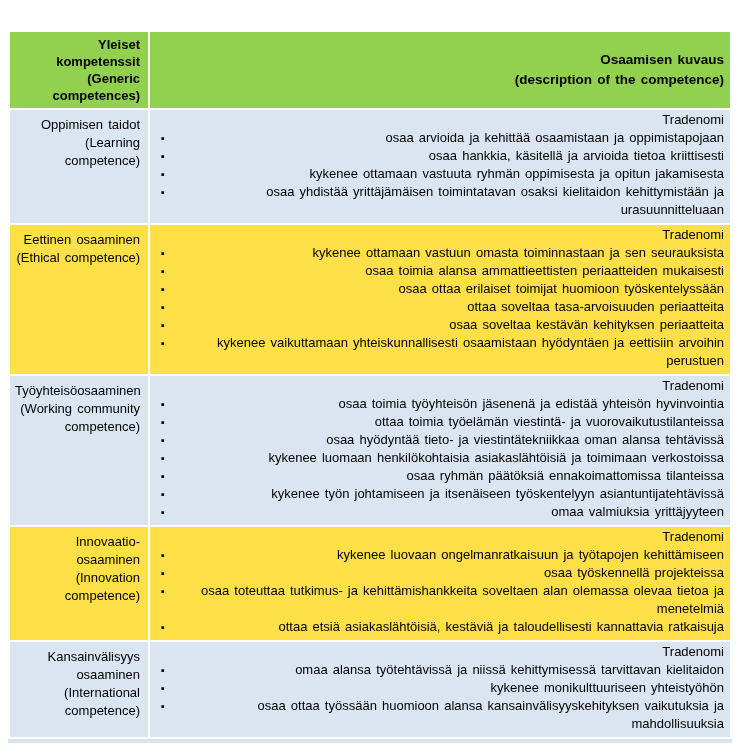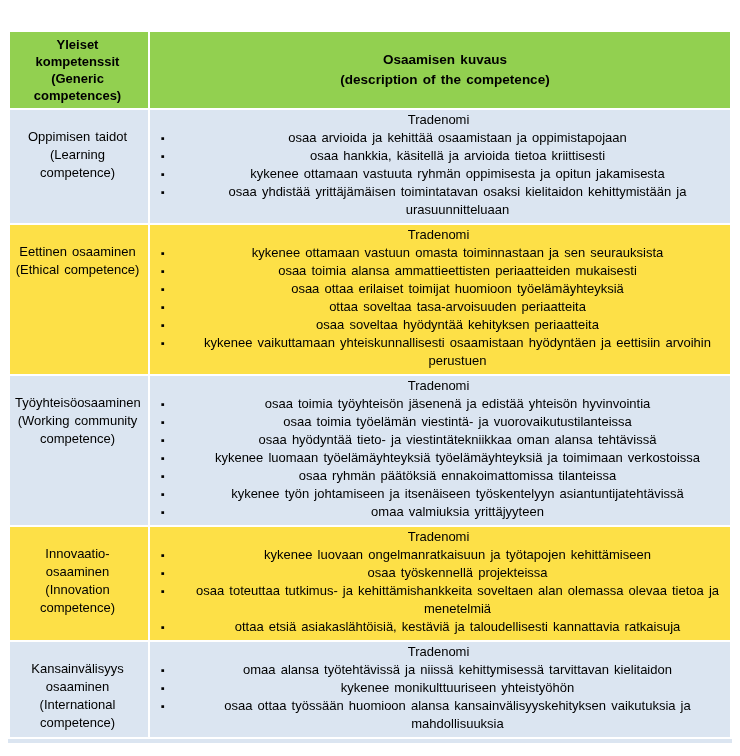--- a/index.html
+++ b/index.html
@@ -29,21 +29,21 @@
   table.comp-table {
     border-collapse: collapse;
     table-layout: fixed;
     width: 100%;
   }
   .comp-table col.c1 { width: 140px; }
   .comp-table th,
   .comp-table td {
     border: 2px solid #ffffff;
     vertical-align: top;
-    text-align: center;
+    text-align: right;
     word-spacing: 1.5px;
   }
   
   .hdr th {
     background: #92d050;
     font-weight: bold;
   }
   th.hdr-competence {
     font-size: 13px;
     line-height: 17px;
@@ -54,21 +54,21 @@
     font-size: 13.5px;
     line-height: 20px;
     padding: 2px 6px 2px 16px;
   }
   
   tr.row-light td { background: #dbe5f1; }
   tr.row-dark  td { background: #fde047; }
   td.name-cell {
     font-size: 13px;
     line-height: 18px;
-    padding: 18px 8px 3px 5px;
+    padding: 6px 8px 3px 5px;
   }
   td.desc-cell {
     font-size: 13px;
     line-height: 18px;
     padding: 1px 6px 4px 2px;
   }
   .degree {
     margin-left: 1px;
   }
   ul.bullets {
@@ -136,39 +136,39 @@
 
         <tr class="row-dark">
           <td class="name-cell">
             <span>Eettinen osaaminen (Ethical competence)</span>
           </td>
           <td class="desc-cell">
             <div class="degree">Tradenomi</div>
             <ul class="bullets">
               <li><span class="bullet"></span><span>kykenee ottamaan vastuun omasta toiminnastaan ja sen seurauksista</span></li>
               <li><span class="bullet"></span><span>osaa toimia alansa ammattieettisten periaatteiden mukaisesti</span></li>
-              <li><span class="bullet"></span><span>osaa ottaa erilaiset toimijat huomioon työelämäyhteyksiä</span></li>
+              <li><span class="bullet"></span><span>osaa ottaa erilaiset toimijat huomioon työskentelyssään</span></li>
               <li><span class="bullet"></span><span>ottaa soveltaa tasa-arvoisuuden periaatteita</span></li>
-              <li><span class="bullet"></span><span>osaa soveltaa hyödyntää kehityksen periaatteita</span></li>
+              <li><span class="bullet"></span><span>osaa soveltaa kestävän kehityksen periaatteita</span></li>
               <li><span class="bullet"></span><span>kykenee vaikuttamaan yhteiskunnallisesti osaamistaan hyödyntäen ja eettisiin arvoihin perustuen</span></li>
             </ul>
           </td>
         </tr>
 
         <tr class="row-light">
           <td class="name-cell">
             <span>Työyhteisöosaaminen (Working community competence)</span>
           </td>
           <td class="desc-cell">
             <div class="degree">Tradenomi</div>
             <ul class="bullets">
               <li><span class="bullet"></span><span>osaa toimia työyhteisön jäsenenä ja edistää yhteisön hyvinvointia</span></li>
-              <li><span class="bullet"></span><span>osaa toimia työelämän viestintä- ja vuorovaikutustilanteissa</span></li>
+              <li><span class="bullet"></span><span>ottaa toimia työelämän viestintä- ja vuorovaikutustilanteissa</span></li>
               <li><span class="bullet"></span><span>osaa hyödyntää tieto- ja viestintätekniikkaa oman alansa tehtävissä</span></li>
-              <li><span class="bullet"></span><span>kykenee luomaan työelämäyhteyksiä työelämäyhteyksiä ja toimimaan verkostoissa</span></li>
+              <li><span class="bullet"></span><span>kykenee luomaan henkilökohtaisia asiakaslähtöisiä ja toimimaan verkostoissa</span></li>
               <li><span class="bullet"></span><span>osaa ryhmän päätöksiä ennakoimattomissa tilanteissa</span></li>
               <li><span class="bullet"></span><span>kykenee työn johtamiseen ja itsenäiseen työskentelyyn asiantuntijatehtävissä</span></li>
               <li><span class="bullet"></span><span>omaa valmiuksia yrittäjyyteen</span></li>
             </ul>
           </td>
         </tr>
 
         <tr class="row-dark">
           <td class="name-cell">
             <span>Innovaatio-osaaminen (Innovation competence)</span>

